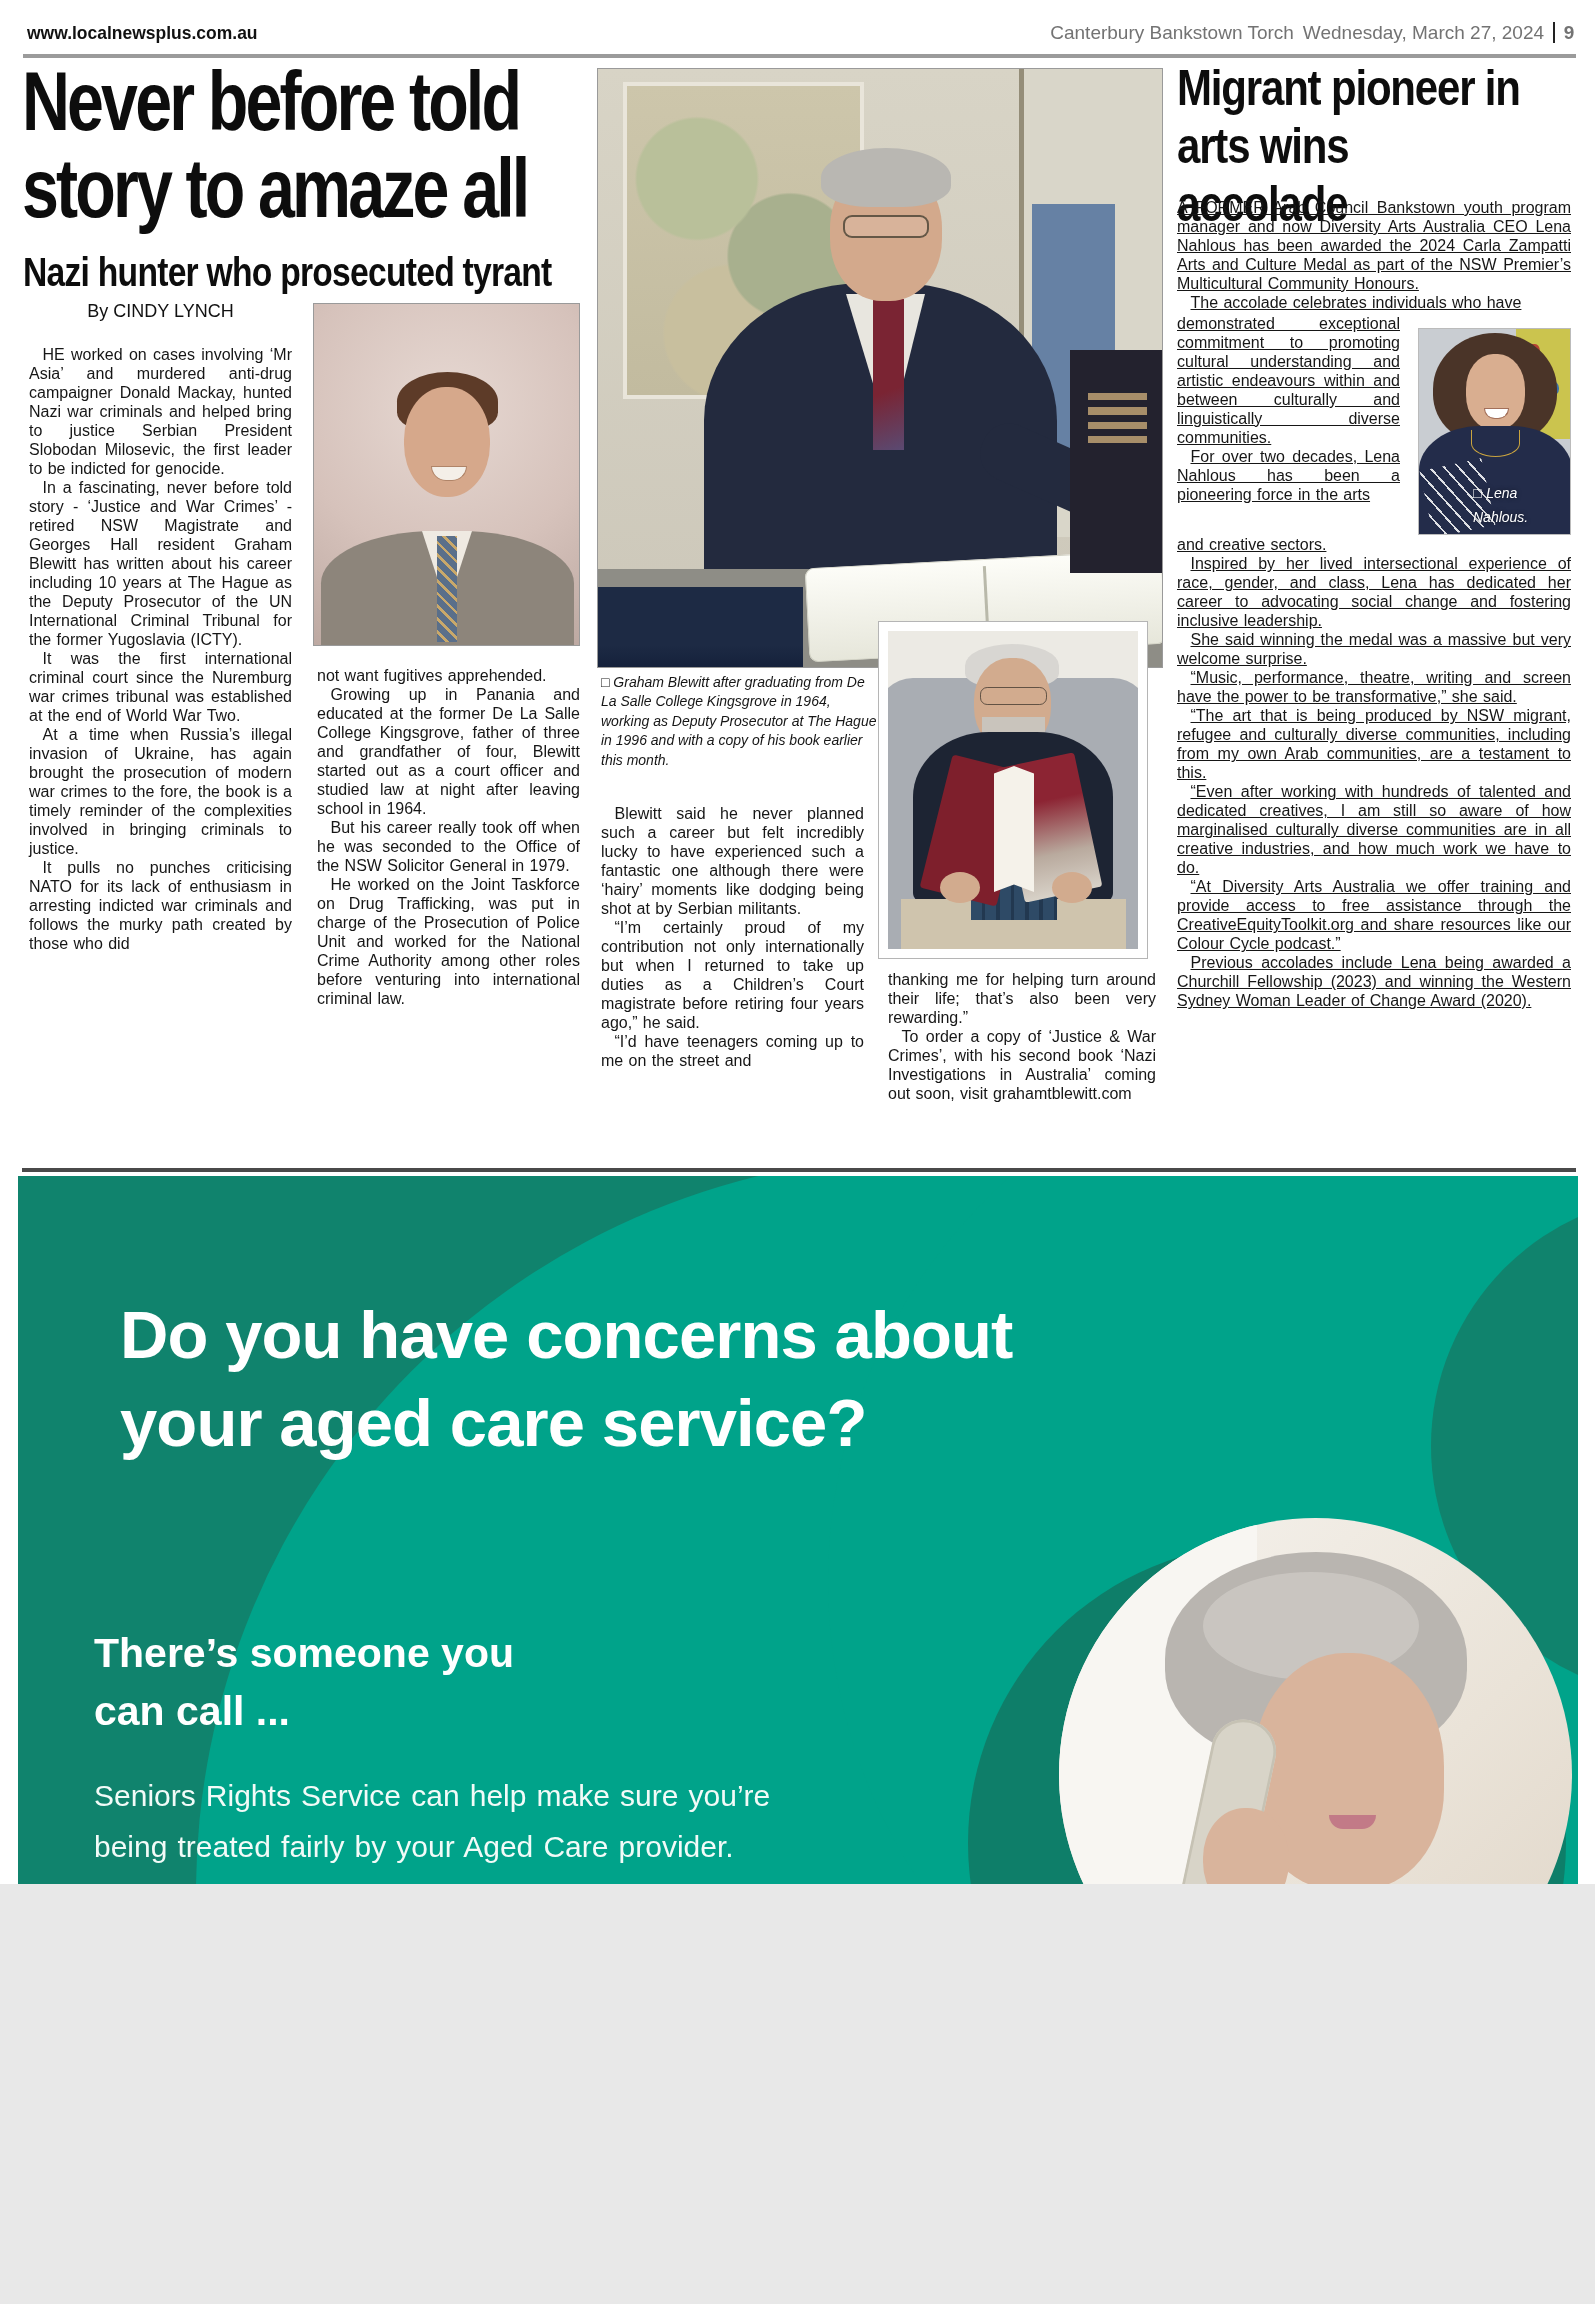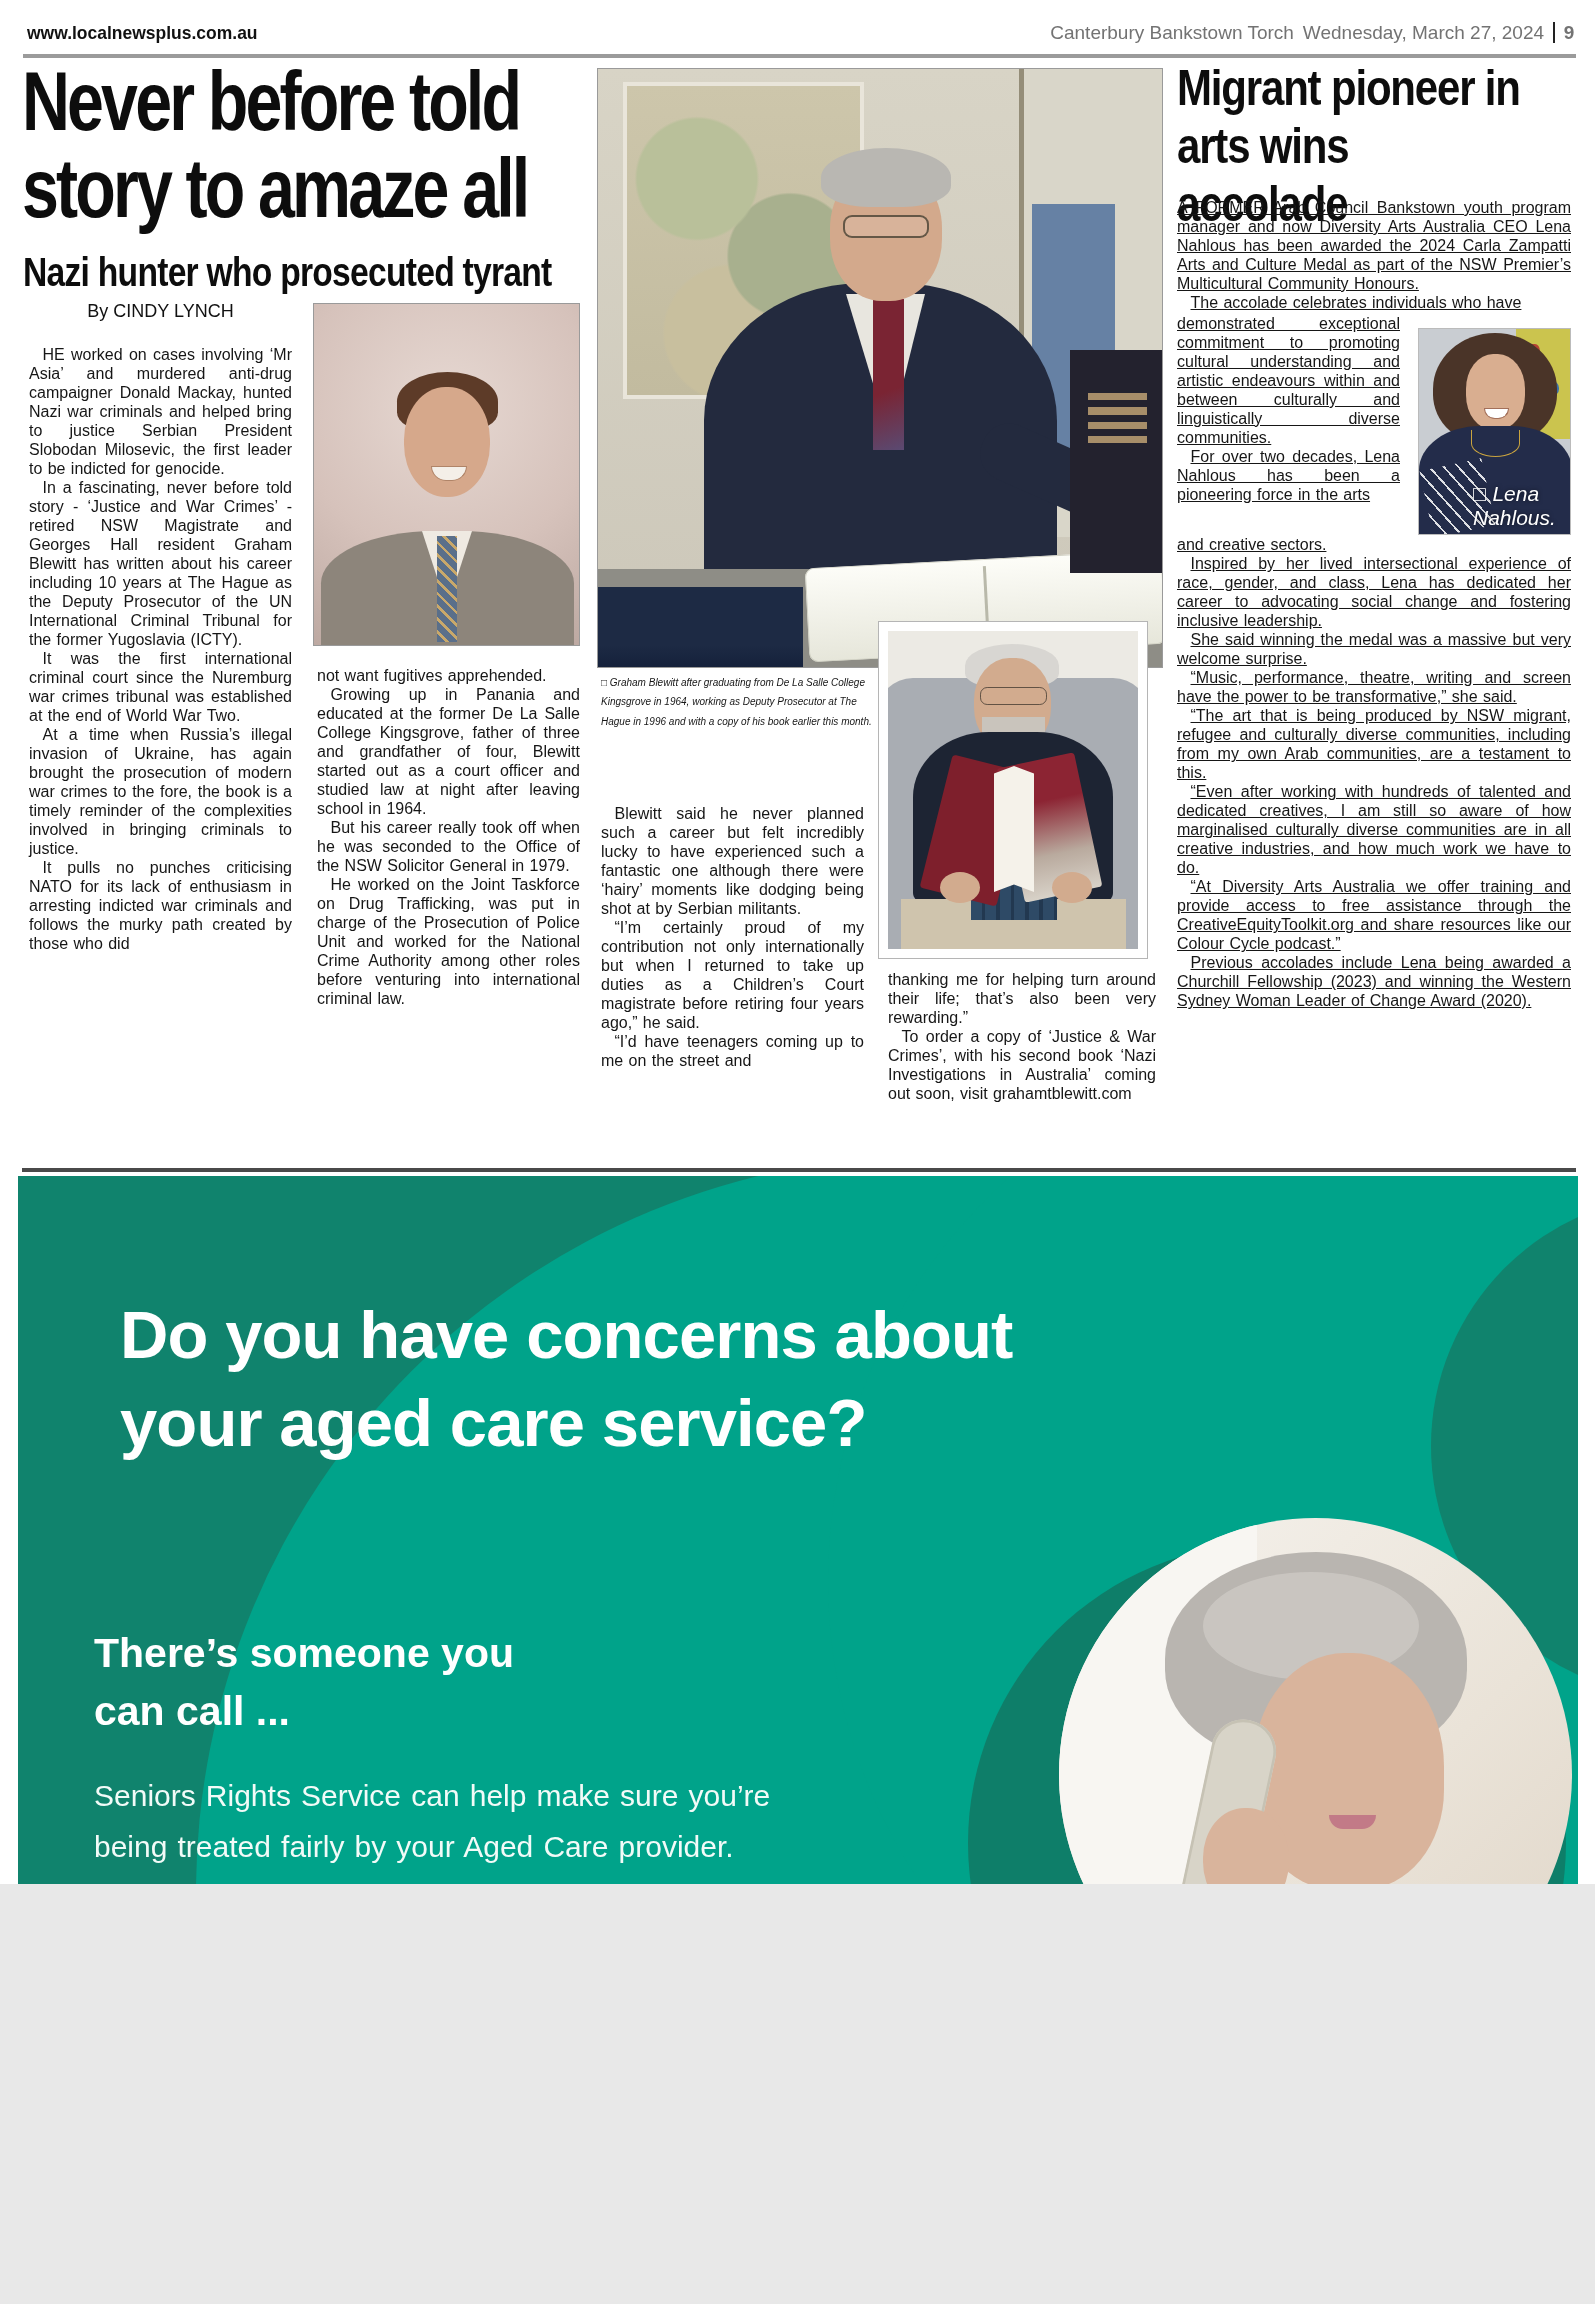--- a/index.html
+++ b/index.html
@@ -18,21 +18,21 @@
   .h2{left:23.4px;top:250px;font-size:41px;line-height:45px;font-weight:800;letter-spacing:-0.9px;color:#0d0d0d;
       white-space:nowrap;transform:scaleX(.82);transform-origin:left top;}
   .byline{left:29px;top:301px;width:263px;text-align:center;font-size:18px;color:#111;}
   .bodycol{text-align:justify;font-size:16px;line-height:19px;color:#161616;word-spacing:0.9px;}
   .bodycol p{margin:0;text-indent:13.5px;}
   .cont p:first-child{text-indent:0;}
   .col1{left:29px;top:345px;width:263px;}
   .col2{left:317px;top:666px;width:263px;}
   .col3{left:601px;top:804px;width:263px;}
   .col4{left:888px;top:970px;width:268px;}
-  .caption{left:601px;top:673px;width:277px;font-size:10px;line-height:19.4px;font-style:italic;color:#161616;}
+  .caption{left:601px;top:673px;width:277px;font-size:14px;line-height:19.4px;font-style:italic;color:#161616;}
   .bottom-rule{left:21.6px;top:1168px;width:1554px;height:3.6px;background:#4a4a4a;}
   
   .h3{left:1177px;top:59px;font-size:50px;line-height:58px;font-weight:800;letter-spacing:-1.4px;color:#0d0d0d;
       white-space:pre-line;transform:scaleX(.84);transform-origin:left top;}
   .art2{left:1177px;top:198px;width:394px;font-size:16px;line-height:19px;text-decoration:underline;}
   .art2 p{margin:0;text-indent:13.5px;}
   .art2 .flush{text-indent:0;}
   .media-row{display:flex;margin-top:2px;}
   .beside{width:223px;flex-shrink:0;text-align:justify;}
   .beside p{margin:0;text-indent:0;}
@@ -41,21 +41,21 @@
   .photo{overflow:hidden;}
   .ph-border{border:0.9px solid #9a9a9a;box-sizing:border-box;}
   .photo-young{left:313px;top:303px;width:267px;height:343px;
      background:radial-gradient(circle at 50% 30%, #e6d8d2 0%, #d6c2bb 55%, #bda9a2 100%);}
   .photo-desk{left:597px;top:68px;width:566px;height:600px;background:linear-gradient(#d8d4c6,#ccc7b9);}
   .photo-reading{left:878px;top:621px;width:270px;height:338px;background:#fff;border:0.9px solid #b5b5b5;
      box-sizing:border-box;padding:9px;}
   .reading-inner{position:relative;width:250px;height:318px;background:#eceae4;overflow:hidden;}
   .photo-lena{position:relative;width:153px;height:207px;margin-left:18px;margin-top:14.4px;flex-shrink:0;
      background:#c9cdd2;overflow:hidden;border:0.9px solid #bbb;box-sizing:border-box;}
-  .lena-caption{position:absolute;left:54px;bottom:5.4px;color:#fff;font-style:italic;font-size:21px;line-height:23.4px;
+  .lena-caption{position:absolute;left:54px;bottom:5.4px;color:#fff;font-style:italic;font-size:14px;line-height:23.4px;
      white-space:pre-line;text-shadow:0 0 4.5px rgba(0,0,0,.55);}
   
   .ad{left:18px;top:1176px;width:1560px;height:1119px;background:#10836D;overflow:hidden;}
   .circ{position:absolute;border-radius:50%;}
   .ad-text{position:absolute;color:#ffffff;z-index:5;}
   .ad-h{left:76px;top:115px;font-size:67px;line-height:88px;font-weight:800;white-space:pre-line;letter-spacing:-0.9px;margin-left:26px;}
   .ad-sub{left:76px;top:448px;font-size:41px;line-height:58px;font-weight:700;white-space:pre-line;}
   .ad-body{left:76px;top:594px;font-size:30px;line-height:51px;font-weight:400;white-space:pre-line;word-spacing:1.8px;color:#f2fbf8;}
   .ad-phone{left:76px;top:902px;font-size:45px;font-weight:700;}
   .ad-web{left:76px;top:972px;font-size:45px;font-weight:700;}

